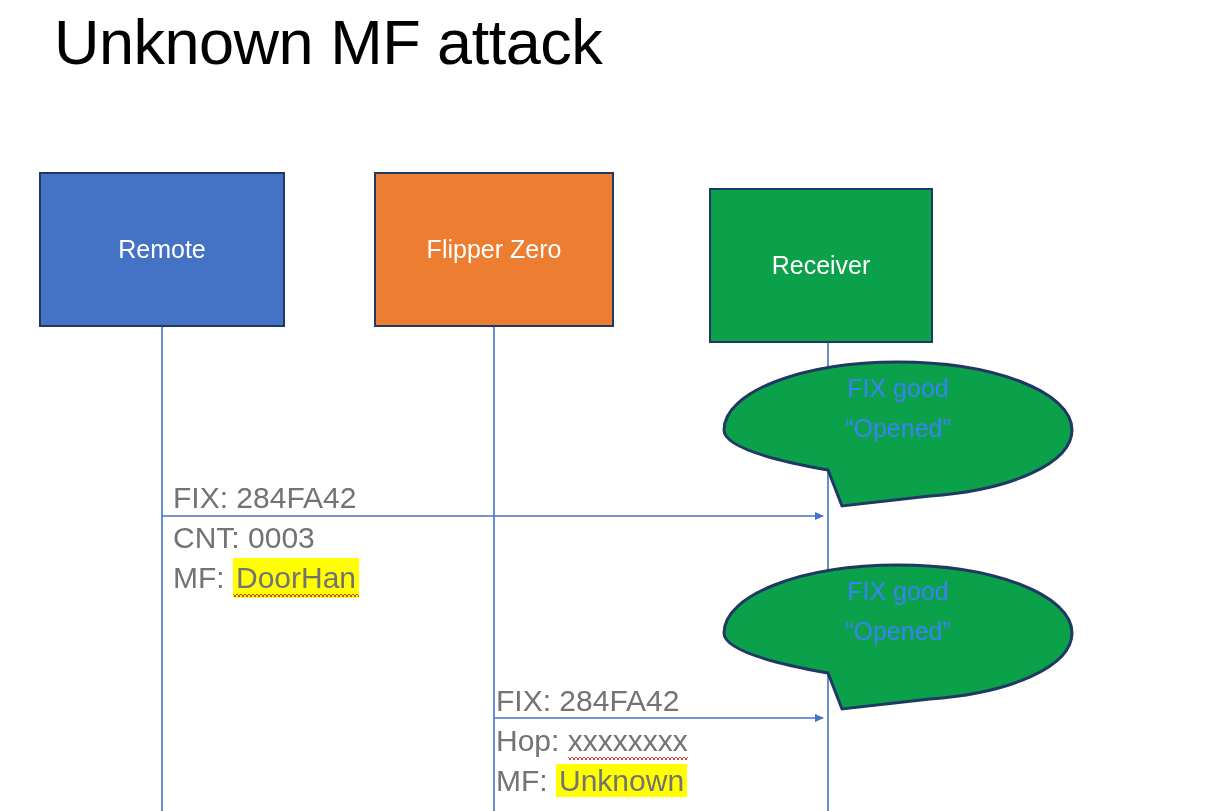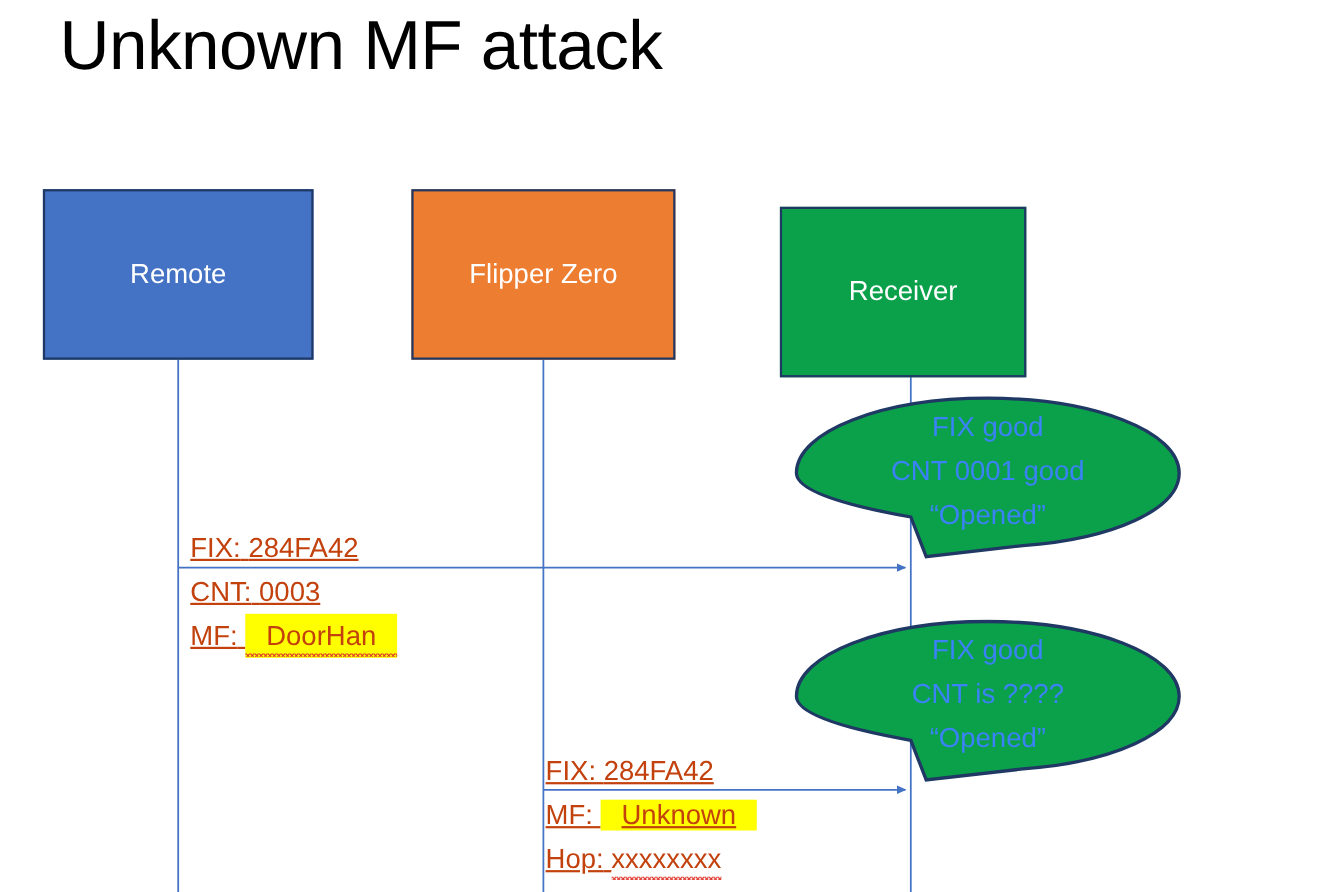--- a/index.html
+++ b/index.html
@@ -58,33 +58,32 @@
     text-align: center;
   }
   #box-remote   { left: 39px;  top: 172px; width: 246px; height: 155px; background: #4472C4; }
   #box-flipper  { left: 374px; top: 172px; width: 240px; height: 155px; background: #ED7D31; }
   #box-receiver { left: 709px; top: 188px; width: 224px; height: 155px; background: #0BA14B; }
 
   
   .msg-block {
     position: absolute;
     z-index: 4;
-    font-size: 25px;
-    color: #c2410c;
+    font-size: 30px;
+    color: #737373;
     line-height: 40px;
     white-space: nowrap;
-    text-decoration: underline;
   }
   #msg1 { left: 173px; top: 478px; }
   #msg2 { left: 496px; top: 681px; }
   .msg-line { height: 40px; }
 
   .hl {
     background: #FFFF00;
-    padding: 0 19px;
+    padding: 0 3px;
   }
   .squiggle {
     position: relative;
     display: inline-block;
   }
   .squiggle::after {
     content: "";
     position: absolute;
     left: 0;
     right: 0;
@@ -162,56 +161,54 @@
       <span class="hl squiggle">DoorHan</span>
     </div>
   </div>
 
   <div class="msg-block" id="msg2">
     <div class="msg-line">
       <span>FIX:</span>
       <span>284FA42</span>
     </div>
     <div class="msg-line">
+      <span>Hop:</span>
+      <span class="squiggle">xxxxxxxx</span>
+    </div>
+    <div class="msg-line">
       <span>MF:</span>
       <span class="hl">Unknown</span>
-    </div>
-    <div class="msg-line">
-      <span>Hop:</span>
-      <span class="squiggle">xxxxxxxx</span>
     </div>
   </div>
 
   <div class="callout" id="callout1">
     <svg width="352" height="160" viewBox="0 0 352 160">
       <path d="M176,2
                C272,2 350,32 350,70
                C350,103 290,130 208,136
                L120,146
                L106,110
                C44,99 2,86 2,70
                C2,32 80,2 176,2 Z" fill="#0BA14B" stroke="#1F3864" stroke-width="3"></path>
     </svg>
     <div class="callout-text">
       <div>FIX good</div>
-      <div>CNT 0001 good</div>
       <div>“Opened”</div>
     </div>
   </div>
 
   <div class="callout" id="callout2">
     <svg width="352" height="160" viewBox="0 0 352 160">
       <path d="M176,2
                C272,2 350,32 350,70
                C350,103 290,130 208,136
                L120,146
                L106,110
                C44,99 2,86 2,70
                C2,32 80,2 176,2 Z" fill="#0BA14B" stroke="#1F3864" stroke-width="3"></path>
     </svg>
     <div class="callout-text">
       <div>FIX good</div>
-      <div>CNT is ????</div>
       <div>“Opened”</div>
     </div>
   </div>
 
 </div>
 
 </body></html>

